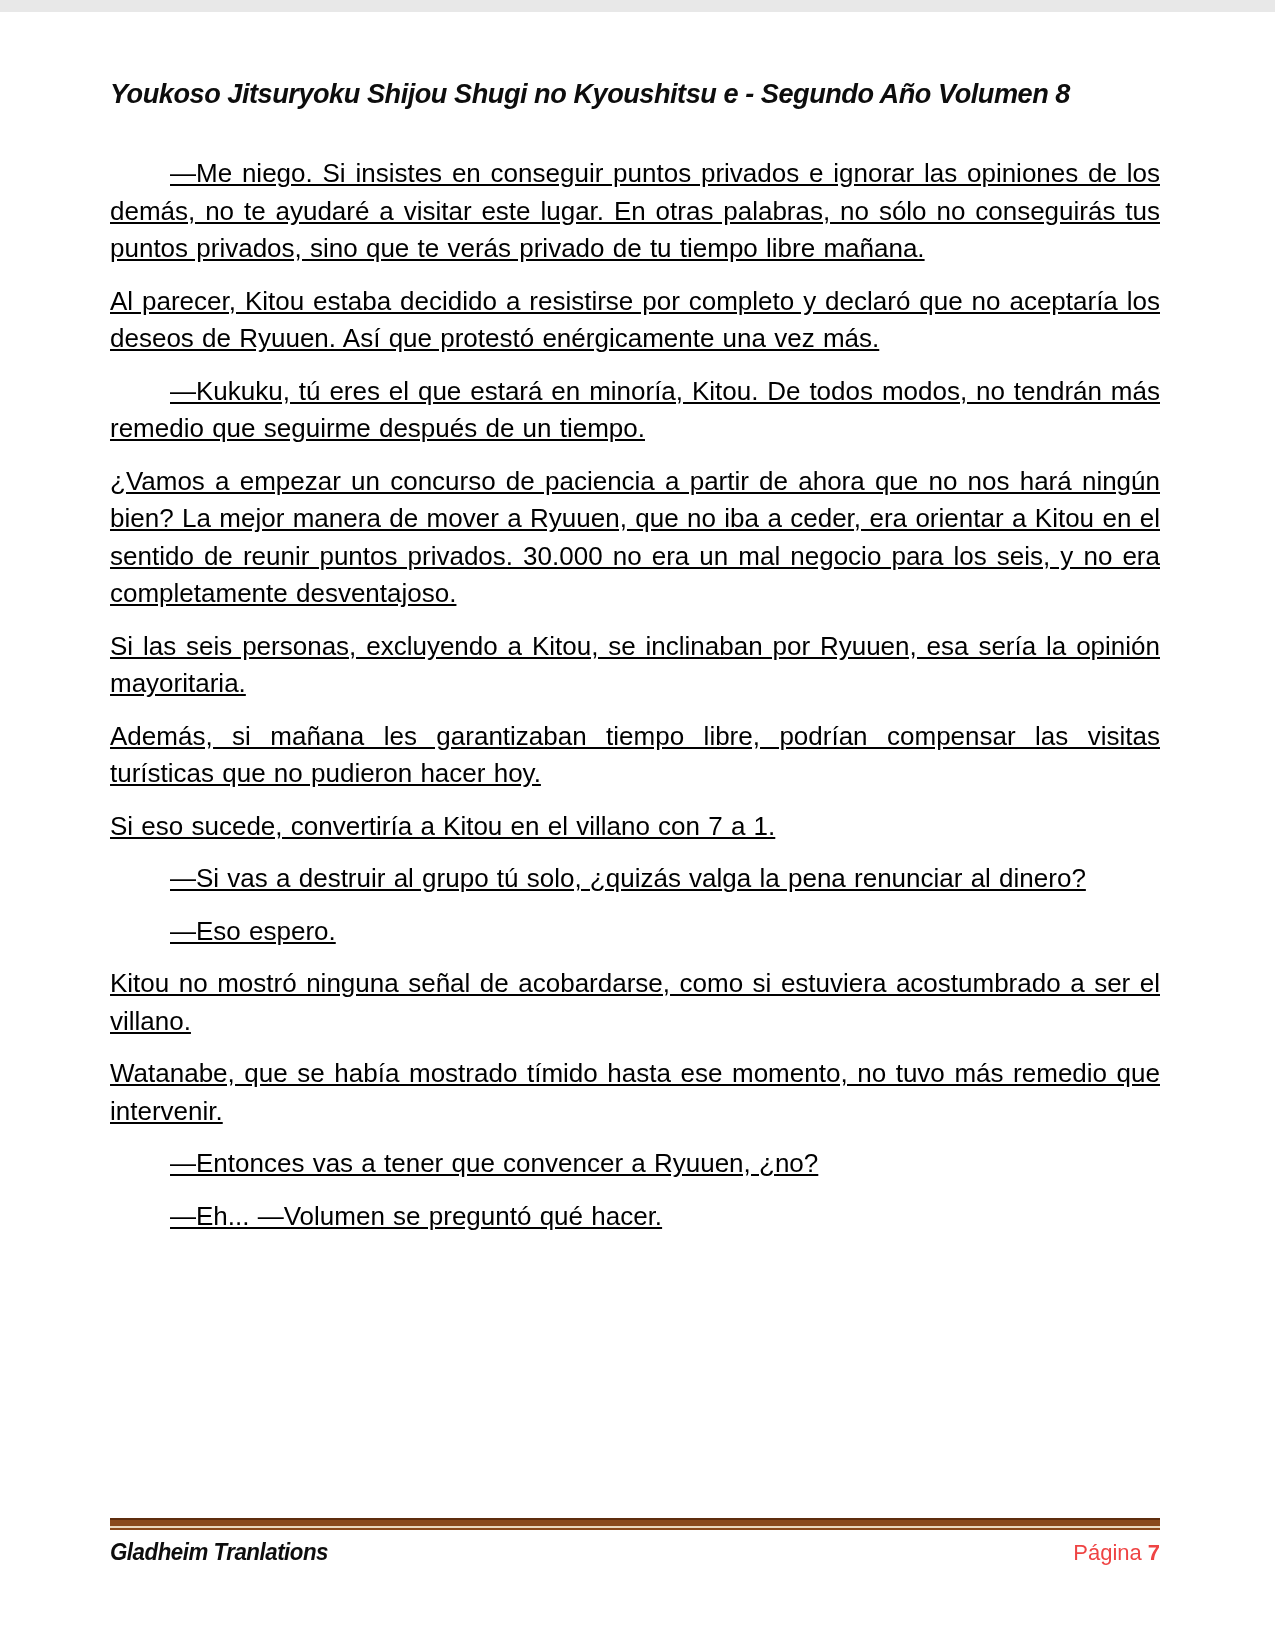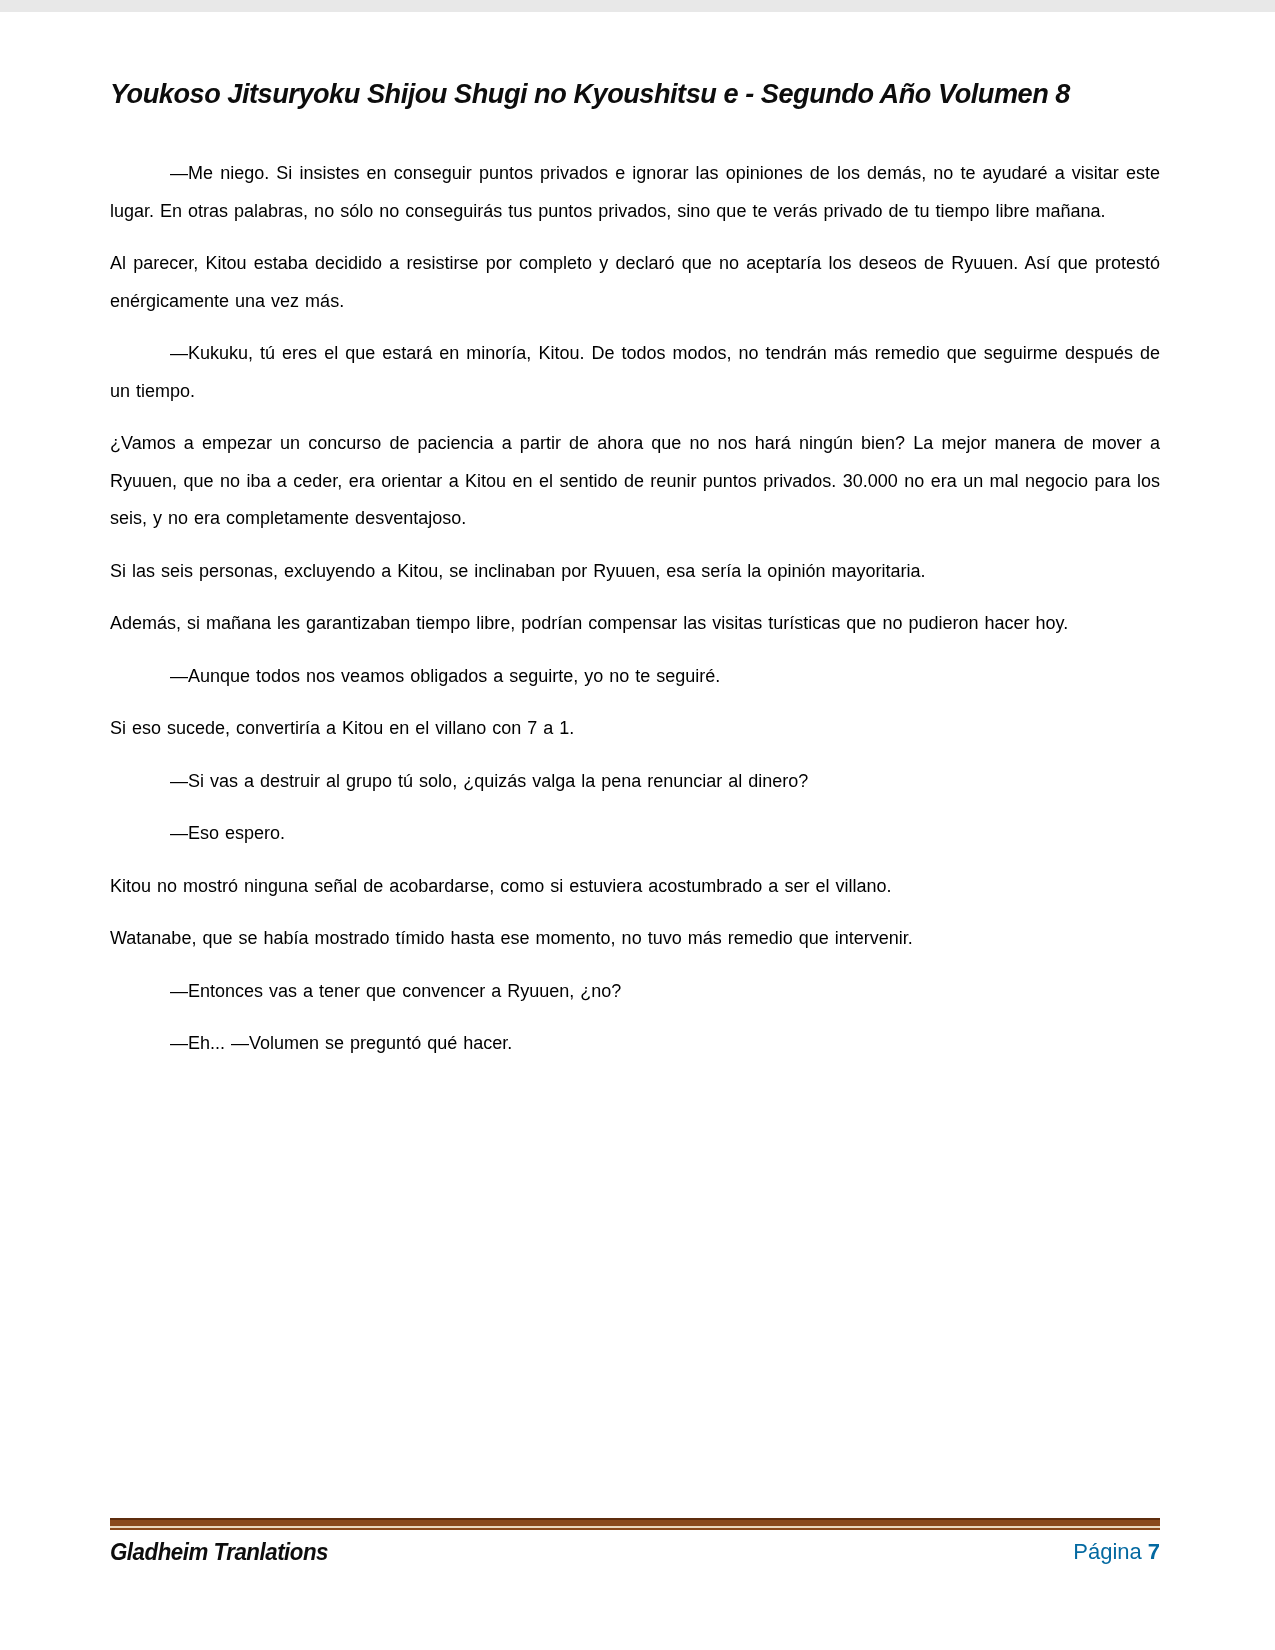--- a/index.html
+++ b/index.html
@@ -31,25 +31,26 @@
     transform: scaleX(0.97);
     transform-origin: left center;
   }
   .content {
     position: absolute;
     left: 110px;
     top: 143px;
     width: 1050px;
   }
   .content p {
-    font-size: 18px;
+    font-size: 26px;
     line-height: 37.5px;
     text-align: justify;
     margin: 0 0 15px 0;
     word-spacing: 1px;
+    text-decoration: underline;
   }
   .content p.indent { text-indent: 60px; }
   .footer-rule {
     position: absolute;
     left: 110px;
     top: 1506px;
     width: 1050px;
     height: 12px;
     background: linear-gradient(
       to bottom,
@@ -59,54 +60,53 @@
       #8a4a1d 10px, #8a4a1d 12px
     );
   }
   .page-footer {
     position: absolute;
     left: 110px;
     top: 1527px;
     width: 1050px;
     display: flex;
     justify-content: space-between;
-    align-items: flex-start;
+    align-items: flex-end;
   }
   .footer-credit {
     font-weight: 800;
     font-style: italic;
     font-size: 23px;
     letter-spacing: -0.5px;
     color: #0d0d0d;
     transform: scaleX(0.97);
     transform-origin: left center;
   }
   .footer-page {
     font-size: 22px;
-    color: #0369a1;
+    color: #ef4444;
   }
   .footer-page .page-num { font-weight: 700; margin-left: 6px; }
 </style>
 </head>
 <body>
 
 <div class="page">
 
   <div class="page-header">
     <div class="header-title">Youkoso Jitsuryoku Shijou Shugi no Kyoushitsu e - Segundo Año Volumen 8</div>
   </div>
 
   <div class="content">
     <p class="indent">—Me niego. Si insistes en conseguir puntos privados e ignorar las opiniones de los demás, no te ayudaré a visitar este lugar. En otras palabras, no sólo no conseguirás tus puntos privados, sino que te verás privado de tu tiempo libre mañana.</p>
     <p>Al parecer, Kitou estaba decidido a resistirse por completo y declaró que no aceptaría los deseos de Ryuuen. Así que protestó enérgicamente una vez más.</p>
     <p class="indent">—Kukuku, tú eres el que estará en minoría, Kitou. De todos modos, no tendrán más remedio que seguirme después de un tiempo.</p>
     <p>¿Vamos a empezar un concurso de paciencia a partir de ahora que no nos hará ningún bien? La mejor manera de mover a Ryuuen, que no iba a ceder, era orientar a Kitou en el sentido de reunir puntos privados. 30.000 no era un mal negocio para los seis, y no era completamente desventajoso.</p>
     <p>Si las seis personas, excluyendo a Kitou, se inclinaban por Ryuuen, esa sería la opinión mayoritaria.</p>
     <p>Además, si mañana les garantizaban tiempo libre, podrían compensar las visitas turísticas que no pudieron hacer hoy.</p>
-    <p class="indent">—Aunque todos nos veamos obligados a seguirte, yo no te seguiré.</p>
     <p>Si eso sucede, convertiría a Kitou en el villano con 7 a 1.</p>
     <p class="indent">—Si vas a destruir al grupo tú solo, ¿quizás valga la pena renunciar al dinero?</p>
     <p class="indent">—Eso espero.</p>
     <p>Kitou no mostró ninguna señal de acobardarse, como si estuviera acostumbrado a ser el villano.</p>
     <p>Watanabe, que se había mostrado tímido hasta ese momento, no tuvo más remedio que intervenir.</p>
     <p class="indent">—Entonces vas a tener que convencer a Ryuuen, ¿no?</p>
     <p class="indent">—Eh... —Volumen se preguntó qué hacer.</p>
   </div>
 
   <div class="footer-rule"></div>

